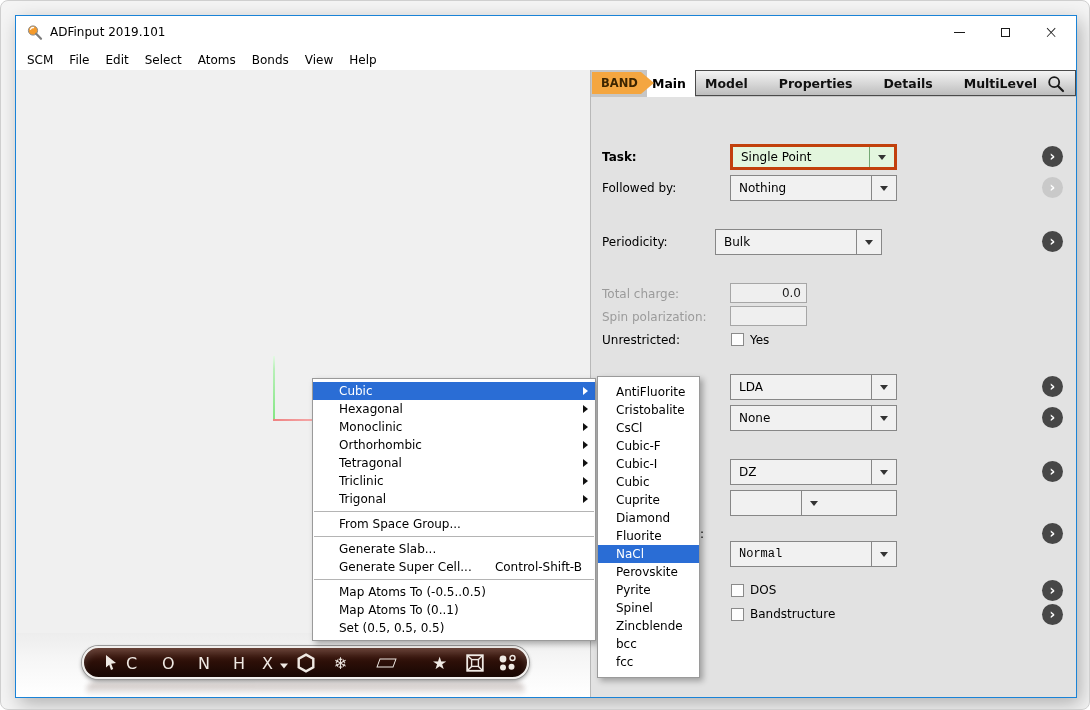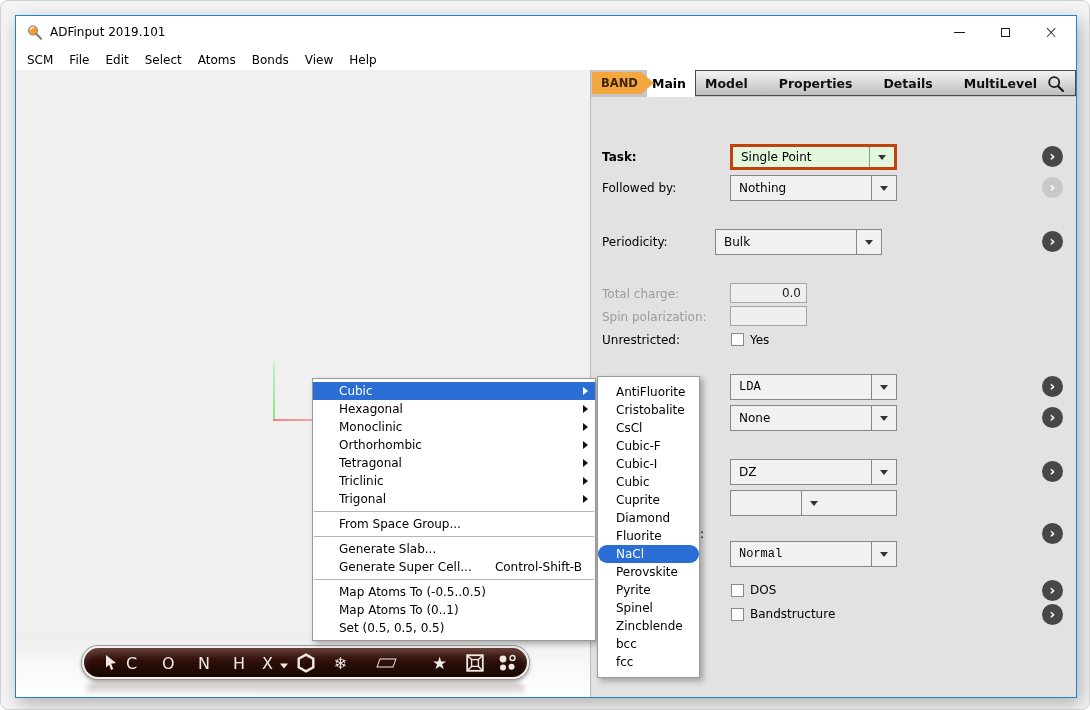--- a/index.html
+++ b/index.html
@@ -103,21 +103,21 @@
               width:0; height:0; border-top:4px solid transparent; border-bottom:4px solid transparent;
               border-left:5px solid #111; }
   .mi.sel .mi-arrow { border-left-color:#fff; }
   .msep { height:1px; background:#b4b4b4; margin:3px 1px; }
 
   .submenu { position:absolute; left:581px; top:360px; width:103px; background:#ffffff;
              border:1px solid #9a9a9a; box-shadow:3px 3px 6px rgba(0,0,0,.30);
              padding:6px 0; z-index:41; }
   .smi { height:18px; display:flex; align-items:center; padding-left:18px;
          font-size:12px; color:#000; white-space:nowrap; }
-  .smi.sel { background:#2a6dd5; color:#fff;border-radius:9px; }
+  .smi.sel { background:#2a6dd5; color:#fff; }
 </style>
 </head>
 <body>
 
 <div class="screen">
 <div class="window">
 
   <div class="titlebar">
     <svg class="app-icon" viewBox="0 0 18 18">
       <circle cx="7" cy="6.5" r="4.6" fill="#f59a2a" stroke="#8a8a8a" stroke-width="1"></circle>
@@ -242,21 +242,21 @@
         </div>
 
     <span class="p-label dim" style="left:11px;top:217px;">Total charge:</span>
     <input class="tfield" style="left: 139px; top: 213px;" readonly="" value="0.0">
     <span class="p-label dim" style="left:11px;top:240px;">Spin polarization:</span>
     <input class="tfield" style="left: 139px; top: 236px;" readonly="" value="">
     <span class="p-label" style="left:11px;top:263px;">Unrestricted:</span>
     <div class="checkbox" style="left:140px;top:263px;"></div>
     <span class="chk-label" style="left:159px;top:263px;">Yes</span>
 
-    <div class="combo" style="left:139px;top:304px;font-family:Liberation Mono, monospace;">
+    <div class="combo" style="left:139px;top:304px;">
       <span class="combo-text">LDA</span>
       <div class="combo-btn">
             <div class="combo-tri"></div>
           </div>
     </div>
     <div class="chev" style="left:451px;top:306px;">
           <span>›</span>
         </div>
     <div class="combo" style="left:139px;top:335px;">
       <span class="combo-text">None</span>

